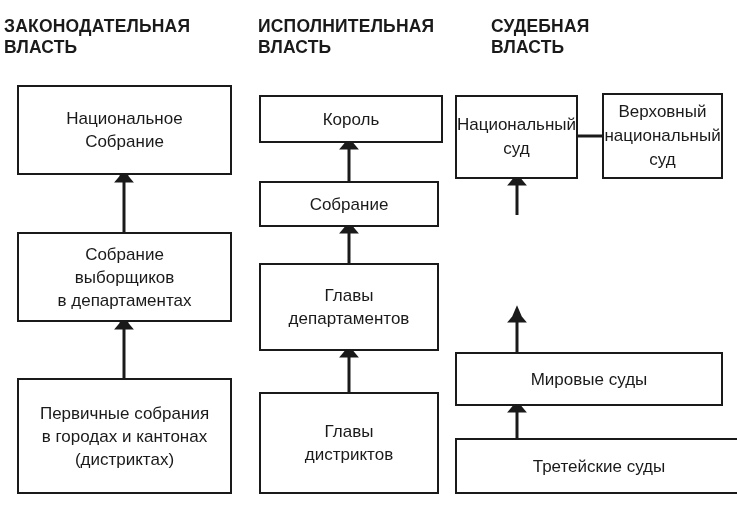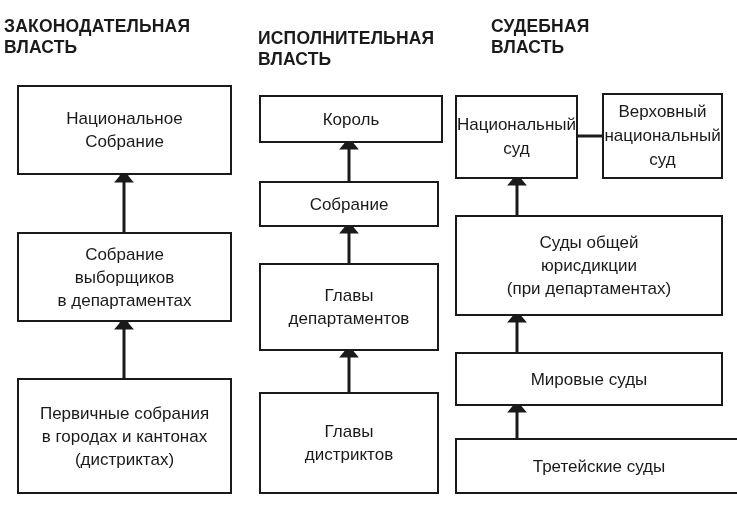--- a/index.html
+++ b/index.html
@@ -52,21 +52,21 @@
   }
 </style>
 </head>
 <body>
 
 <div id="canvas">
 
   <div class="col-header" style="left:4px; top:16px; width:200px;">ЗАКОНОДАТЕЛЬНАЯ
 ВЛАСТЬ</div>
 
-  <div class="col-header" style="left:258px; top:16px; width:200px;margin-top:12px;">ИСПОЛНИТЕЛЬНАЯ
+  <div class="col-header" style="left:258px; top:16px; width:200px;">ИСПОЛНИТЕЛЬНАЯ
 ВЛАСТЬ</div>
 
   <div class="col-header" style="left:491px; top:16px; width:200px;">СУДЕБНАЯ
 ВЛАСТЬ</div>
 
   <svg class="arrows" viewBox="0 0 737 512">
     <defs>
       <marker id="ah" markerWidth="9" markerHeight="9" refX="1.2" refY="3.6" orient="auto" markerUnits="strokeWidth">
         <path d="M0,0.3 L0,6.9 L2.0,5.2 L5.8,3.6 L2.0,2.0 Z" fill="#1a1a1a"></path>
       </marker>
@@ -122,21 +122,18 @@
 департаментов</div>
 
   <div class="node" style="left:259px; top:392px; width:180px; height:102px;">Главы
 дистриктов</div>
 
   <div class="node tall" style="left:455px; top:95px; width:123px; height:84px;">Национальный суд</div>
 
   <div class="node tall" style="left:602px; top:93px; width:121px; height:86px;">Верховный
 национальный суд</div>
 
-  <div class="node" style="left:455px; top:215px; width:268px; height:101px;">Суды общей
-юрисдикции
-(при департаментах)</div>
 
   <div class="node" style="left:455px; top:352px; width:268px; height:54px;">Мировые суды</div>
 
   <div class="node" style="left:455px; top:438px; width:288px; height:56px;">Третейские суды</div>
 
 </div>
 
 </body></html>

